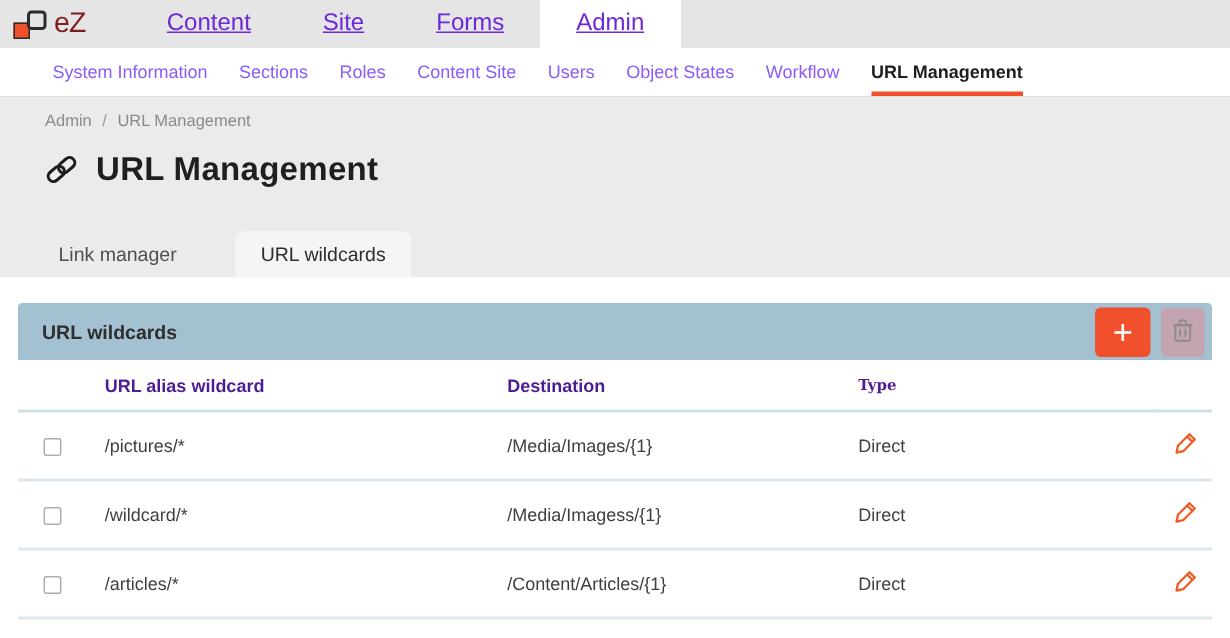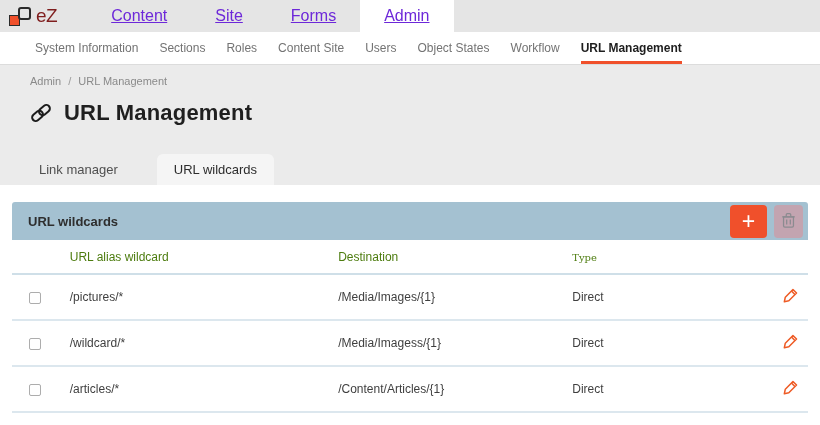--- a/index.html
+++ b/index.html
@@ -22,21 +22,21 @@
   .logo-mark{position:relative;width:22px;height:23px;}
   .logo-outline{position:absolute;top:2px;right:0;width:13px;height:13px;border:2.5px solid #2b2b2b;border-radius:3px;background:transparent;}
   .logo-fill{position:absolute;bottom:2px;left:0;width:11px;height:11px;background:var(--accent);border:1px solid #2b2b2b;}
   .logo-text{font-size:19px;font-weight:500;color:#7f1d1d;letter-spacing:-0.5px;}
   .top-tabs{display:flex;margin-left:24px;}
   .top-tab{display:flex;align-items:center;padding:0 24px;font-size:16px;color:#6d28d9;cursor:pointer;text-decoration:underline;}
   .top-tab.active{background:#fff;}
 
   
   .subnav{height:33px;background:#fff;border-bottom:1px solid #dcdcdc;display:flex;align-items:stretch;padding-left:35px;gap:21px;}
-  .subnav-item{display:flex;align-items:center;font-size:12px;color:#737373;border-bottom:3px solid transparent;padding-top:3px;cursor:pointer;white-space:nowrap;}
+  .subnav-item{display:flex;align-items:center;font-size:12px;color:#8b5cf6;border-bottom:3px solid transparent;padding-top:3px;cursor:pointer;white-space:nowrap;}
   .subnav-item.active{font-weight:bold;color:#1e1e1e;border-bottom-color:var(--accent);}
 
   
   .hero{height:120px;background:#ebebeb;display:flex;flex-direction:column;padding:10px 0 0 0;}
   .breadcrumb{display:flex;gap:7px;font-size:11px;color:#8a8a8a;padding-left:30px;}
   .crumb{cursor:pointer;}
   .crumb-sep{color:#9a9a9a;}
   .title-row{display:flex;align-items:center;gap:10px;padding-left:28px;margin-top:13px;}
   .title-icon{width:26px;height:24px;display:flex;align-items:center;}
   .page-title{font-size:22px;font-weight:bold;color:#1f1f1f;letter-spacing:0.2px;}
@@ -47,21 +47,21 @@
   
   .content{background:#fff;padding:17px 12px 0 12px;}
   .panel-header{height:38px;background:var(--panel-header);border-radius:3px 3px 0 0;display:flex;align-items:center;padding:0 5px 0 16px;}
   .panel-title{flex:1;font-size:13px;font-weight:bold;color:#2e2e2e;}
   .btn{border:none;display:flex;align-items:center;justify-content:center;border-radius:4px;cursor:pointer;}
   .btn-add{width:37px;height:33px;background:var(--accent);color:#fff;font-size:23px;font-weight:300;line-height:1;margin-right:7px;}
   .btn-del{width:29px;height:33px;background:var(--disabled-delete);cursor:default;}
 
   
   table{width:100%;border-collapse:collapse;font-size:12px;color:#3f3f3f;}
-  thead th{text-align:left;font-weight:normal;color:#4d7c0f;padding:10px 0 9px 0;}
+  thead th{text-align:left;font-weight:bold;color:#4c1d95;padding:10px 0 9px 0;}
   thead tr{border-bottom:2px solid #cfdfe8;}
   tbody tr{border-bottom:2px solid var(--row-line);}
   td{padding:12px 0;}
   .c-check{width:58px;padding-left:17px;}
   .c-wildcard{width:270px;}
   .c-dest{width:235px;}
   .c-type{width:200px;}
   .th-type{font-family:"DejaVu Serif",serif;font-size:10px;}
   .c-edit{width:37px;text-align:right;padding-right:9px;}
   input[type=checkbox]{appearance:none;-webkit-appearance:none;width:12px;height:12px;border:1px solid #adadad;border-radius:2px;background:#fff;margin:0;cursor:pointer;vertical-align:middle;}

